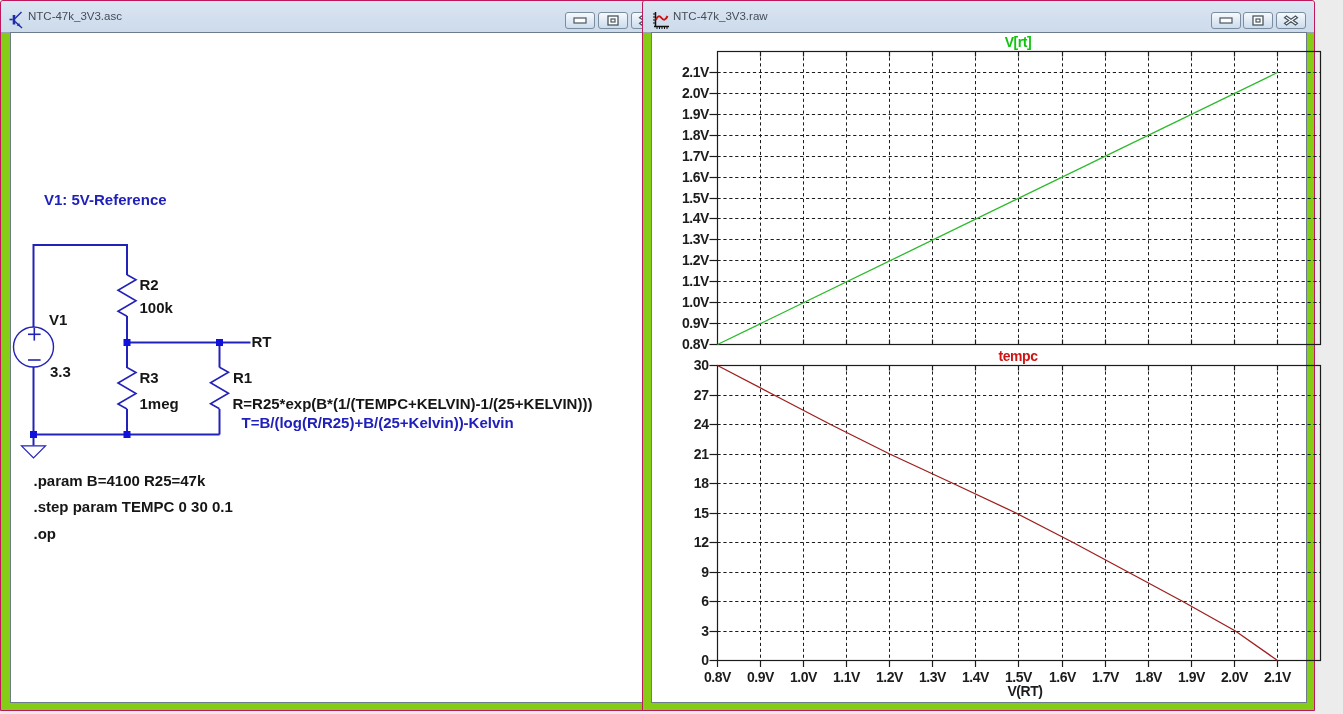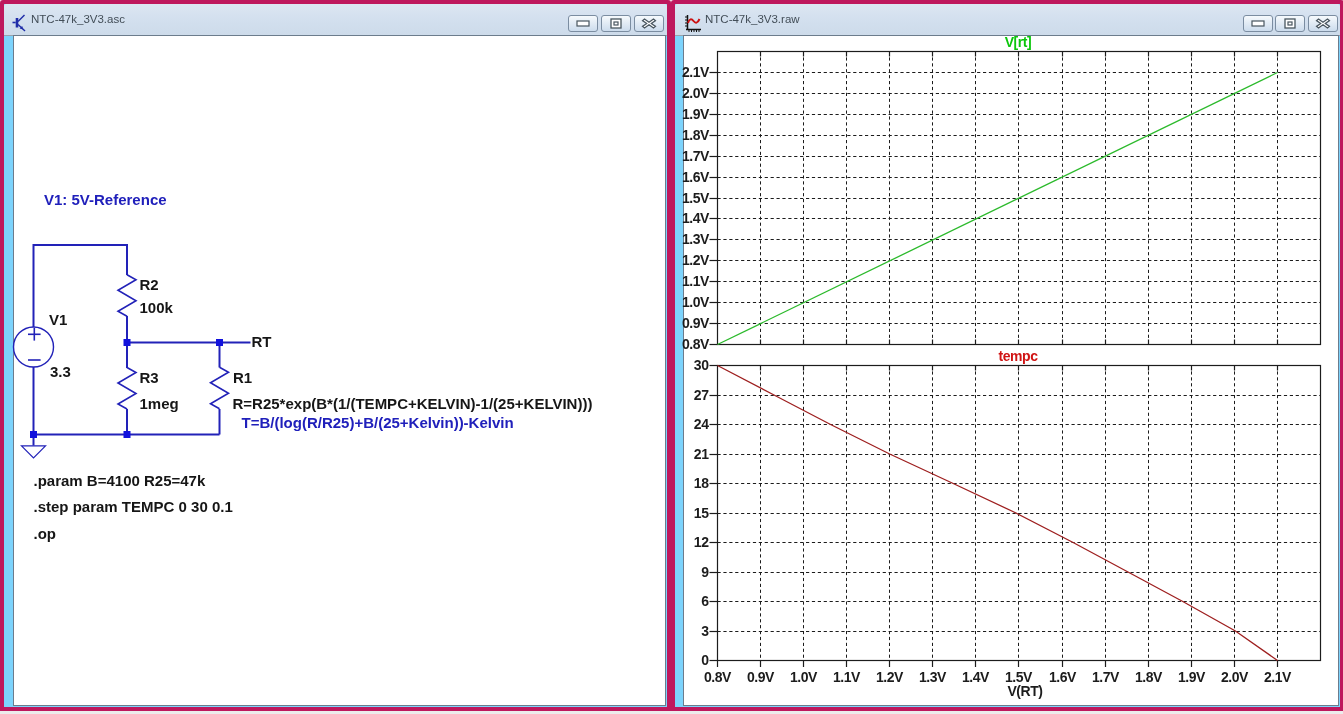--- a/index.html
+++ b/index.html
@@ -1,21 +1,21 @@
 <!DOCTYPE html>
 <html><head>
 <meta charset="utf-8">
 <style>
   html,body{margin:0;padding:0;}
   body{width:1343px;height:714px;position:relative;overflow:hidden;
        background:#ececec;font-family:"Liberation Sans",sans-serif;}
-  .win{position:absolute;top:0;background:#7dd3fc;border:4px solid #be185d;
+  .win{position:absolute;top:0;background:#84cc16;border:1px solid #be185d;
        border-radius:3px 3px 0 0;box-sizing:border-box;}
   #winL{left:0;width:671px;height:711px;}
-  #winR{left:671px;width:673px;height:711px;}
+  #winR{left:642px;width:673px;height:711px;}
   .tbar{position:absolute;left:0px;top:0px;right:0px;height:31px;
         background:linear-gradient(#dce6f2,#d2dfee 55%,#cddbea);
         border-bottom:1px solid #99a3ad;border-radius:2px 2px 0 0;}
   .ttext{position:absolute;top:9px;font-size:11.5px;color:#424d57;white-space:pre;}
   .client{position:absolute;background:#fff;border:1px solid #6c7c8c;box-sizing:border-box;}
   .btn{position:absolute;top:11px;width:30px;height:17px;box-sizing:border-box;
        border:1px solid #7b8da1;border-radius:3px;
        background:linear-gradient(#f6fafd,#e3ecf5 45%,#ccdced);}
   .btn svg{position:absolute;left:0;top:0;}
   svg{position:absolute;left:0;top:0;}

